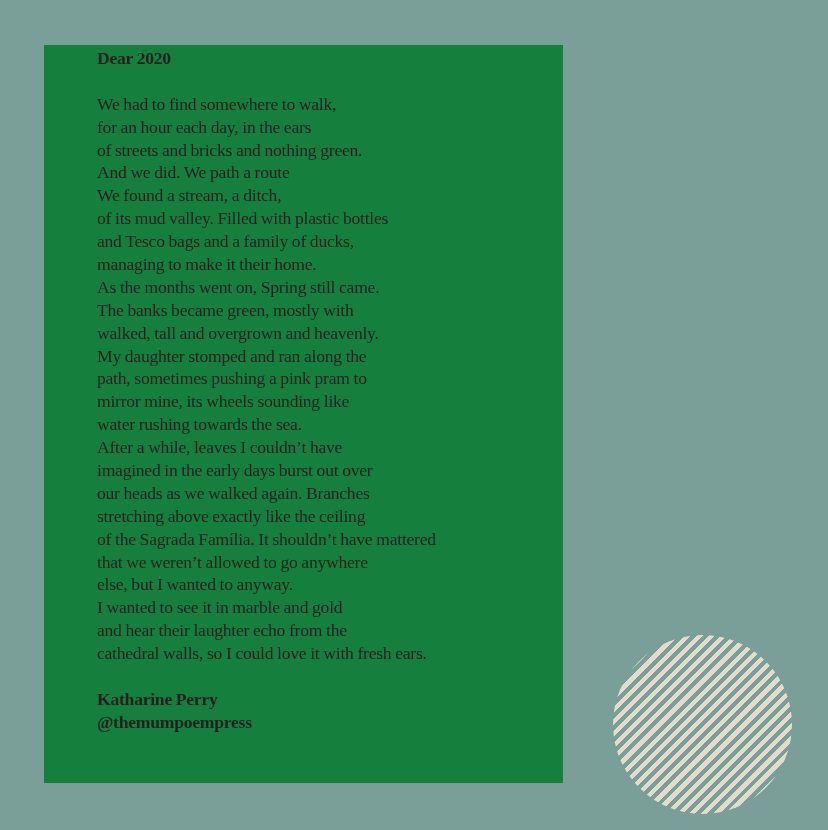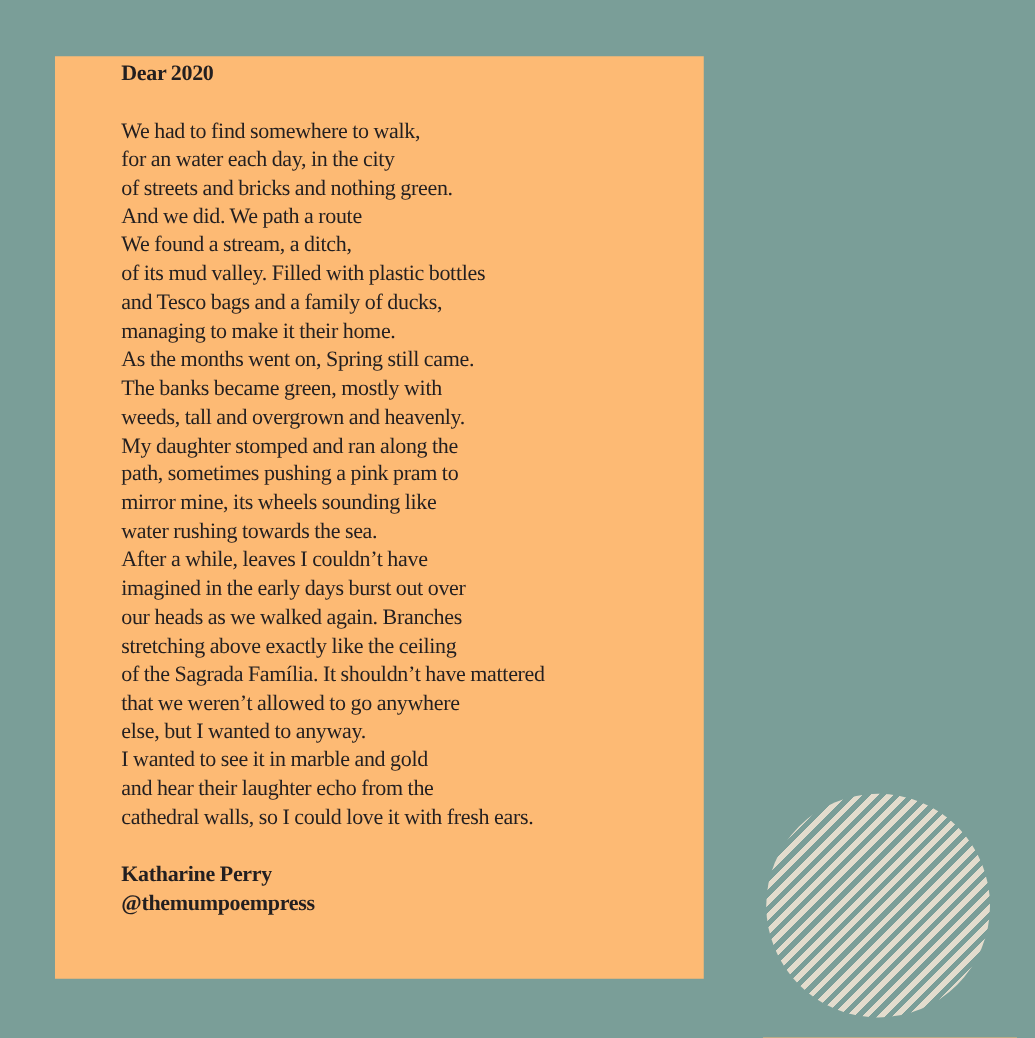--- a/index.html
+++ b/index.html
@@ -12,21 +12,21 @@
       background: #7a9e98;
       position: relative;
       overflow: hidden;
     }
     .page {
       position: absolute;
       left: 44px;
       top: 45px;
       width: 519px;
       height: 738px;
-      background: #fdba74;
+      background: #15803d;
     }
     .poem {
       position: absolute;
       left: 53px;
       top: 2px;
       font-family: "Liberation Serif", "DejaVu Serif", serif;
       color: #231f20;
       font-size: 17.6px;
       letter-spacing: -0.25px;
       word-spacing: -0.3px;
@@ -69,30 +69,30 @@
     }
   </style>
 </head>
 <body>
 
 <div class="page">
   <div class="poem">
     <div class="title">Dear 2020</div>
     <div class="spacer"></div>
     <div class="line">We had to find somewhere to walk,</div>
-    <div class="line">for an water each day, in the city</div>
+    <div class="line">for an hour each day, in the ears</div>
     <div class="line">of streets and bricks and nothing green.</div>
     <div class="line">And we did. We path a route</div>
     <div class="line">We found a stream, a ditch,</div>
     <div class="line">of its mud valley. Filled with plastic bottles</div>
     <div class="line">and Tesco bags and a family of ducks,</div>
     <div class="line">managing to make it their home.</div>
     <div class="line">As the months went on, Spring still came.</div>
     <div class="line">The banks became green, mostly with</div>
-    <div class="line">weeds, tall and overgrown and heavenly.</div>
+    <div class="line">walked, tall and overgrown and heavenly.</div>
     <div class="line">My daughter stomped and ran along the</div>
     <div class="line">path, sometimes pushing a pink pram to</div>
     <div class="line">mirror mine, its wheels sounding like</div>
     <div class="line">water rushing towards the sea.</div>
     <div class="line">After a while, leaves I couldn’t have</div>
     <div class="line">imagined in the early days burst out over</div>
     <div class="line">our heads as we walked again. Branches</div>
     <div class="line">stretching above exactly like the ceiling</div>
     <div class="line">of the Sagrada Família. It shouldn’t have mattered</div>
     <div class="line">that we weren’t allowed to go anywhere</div>

